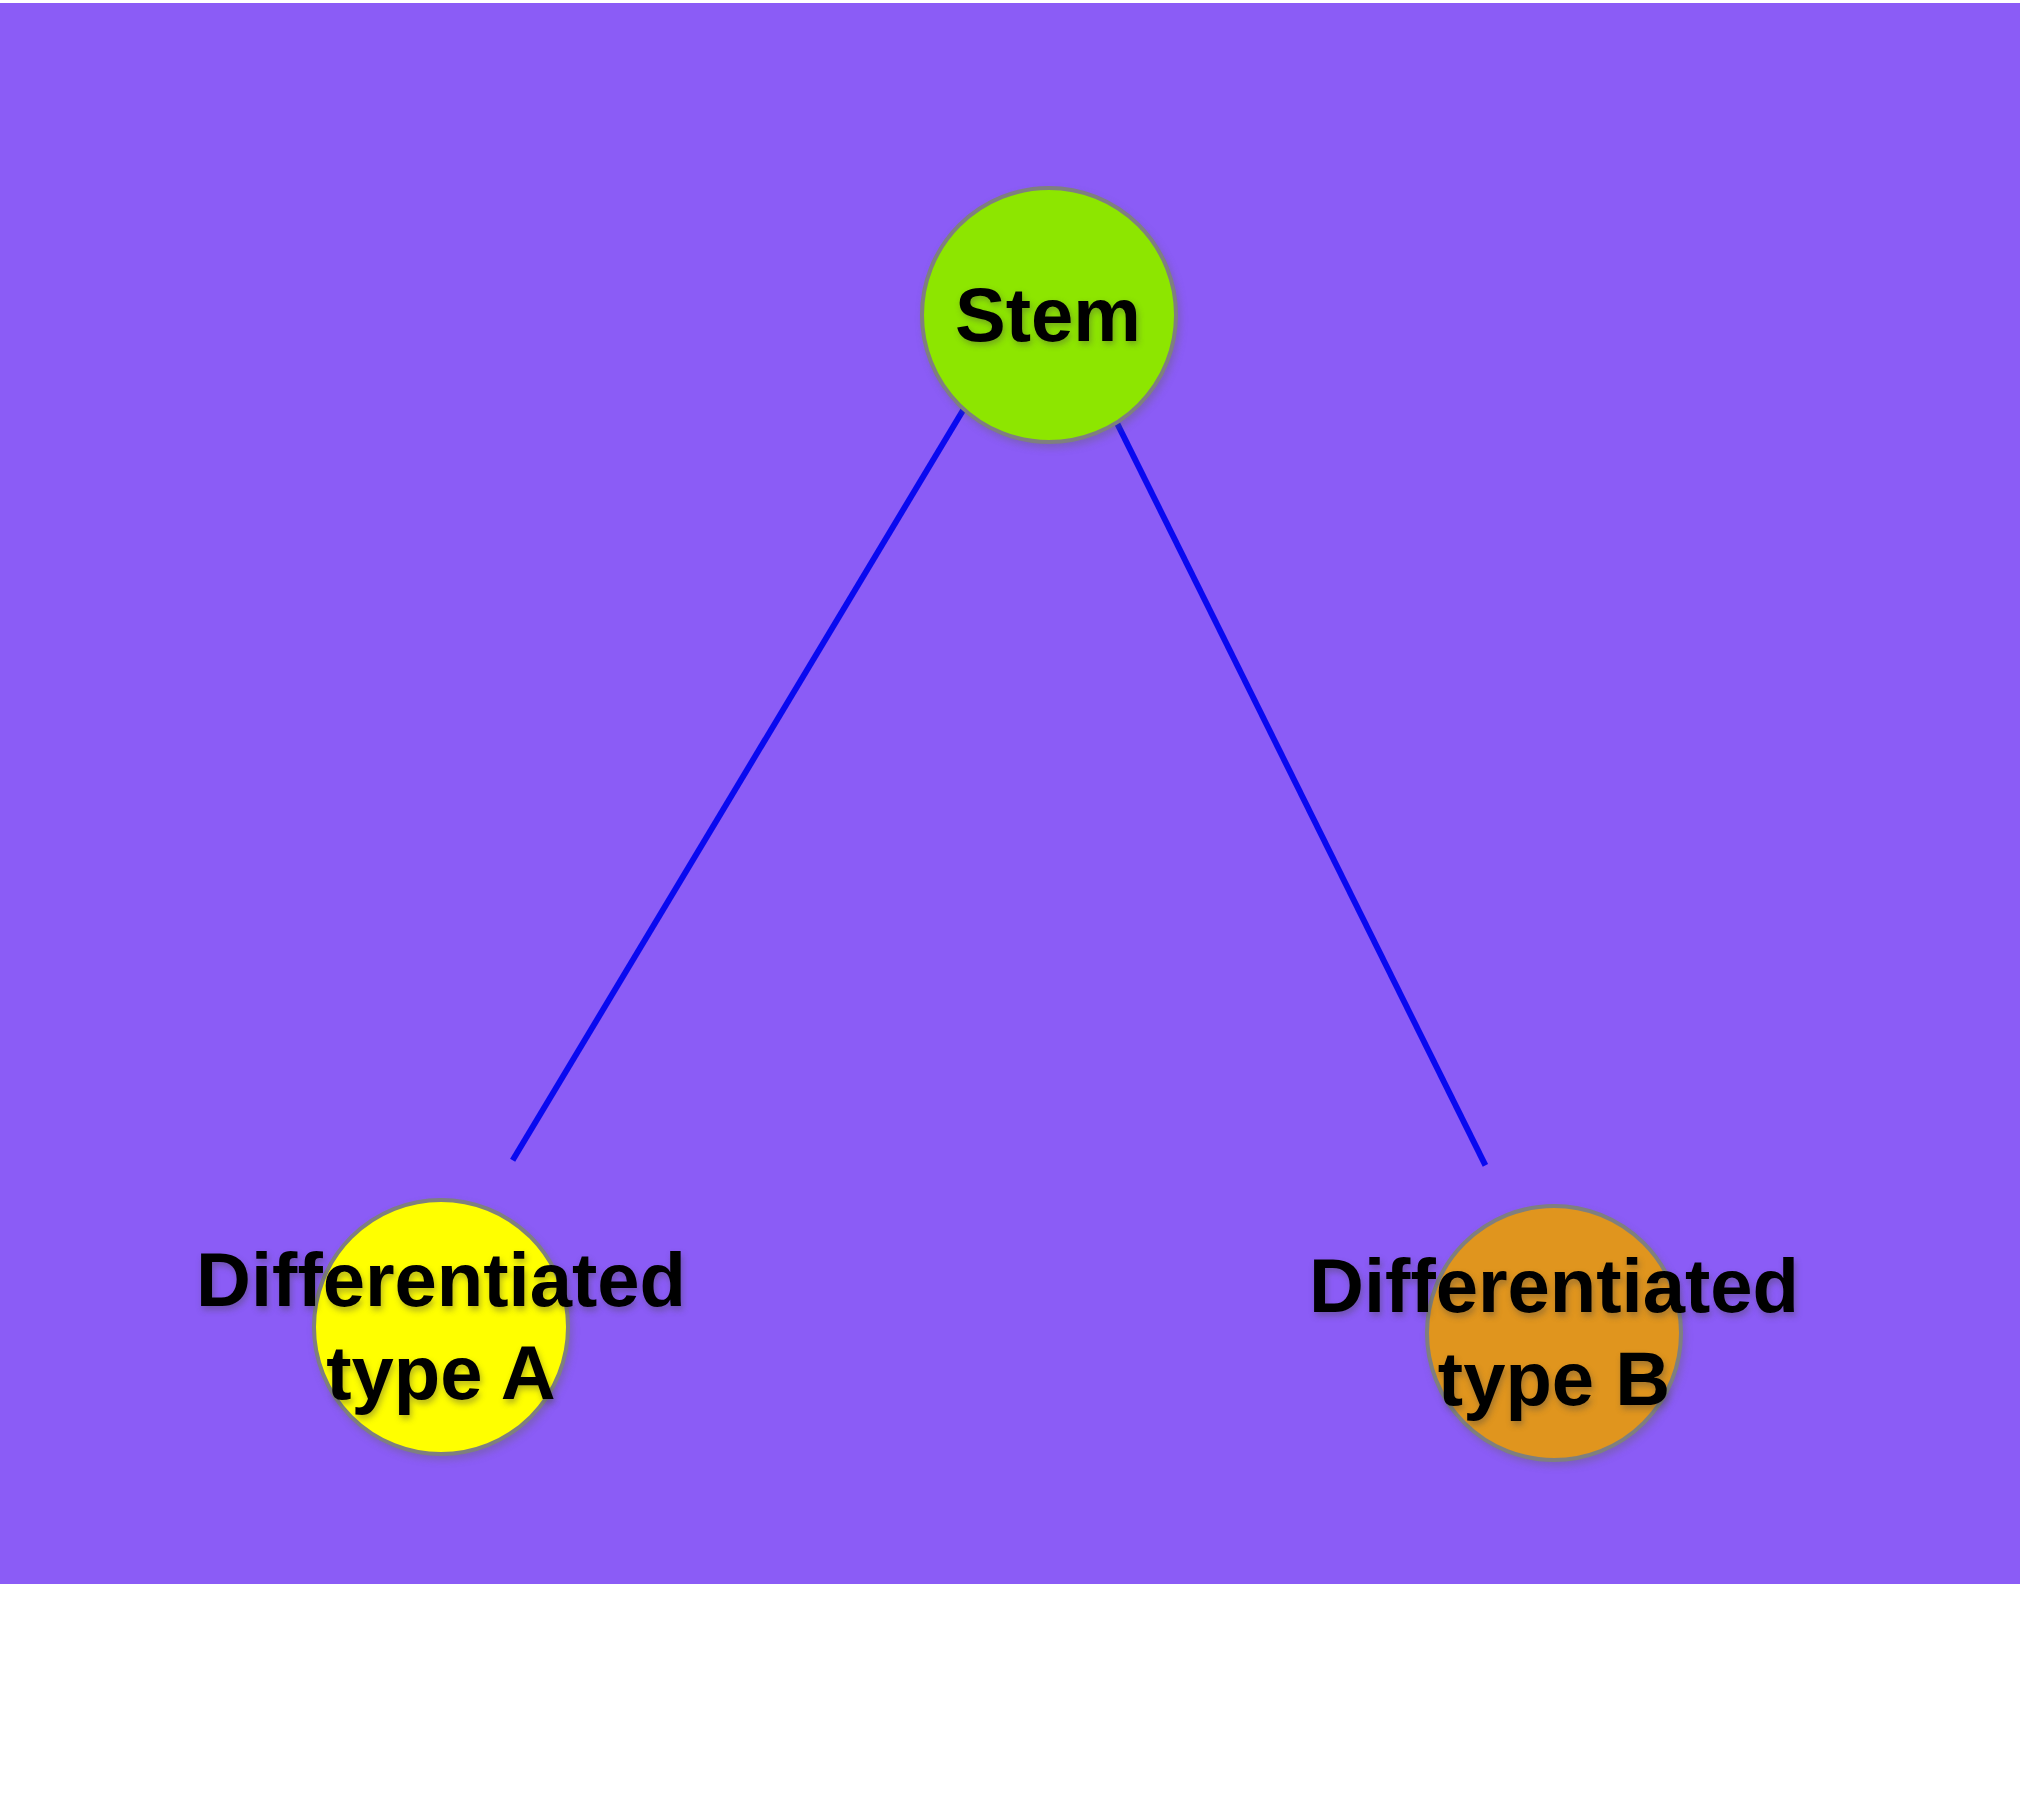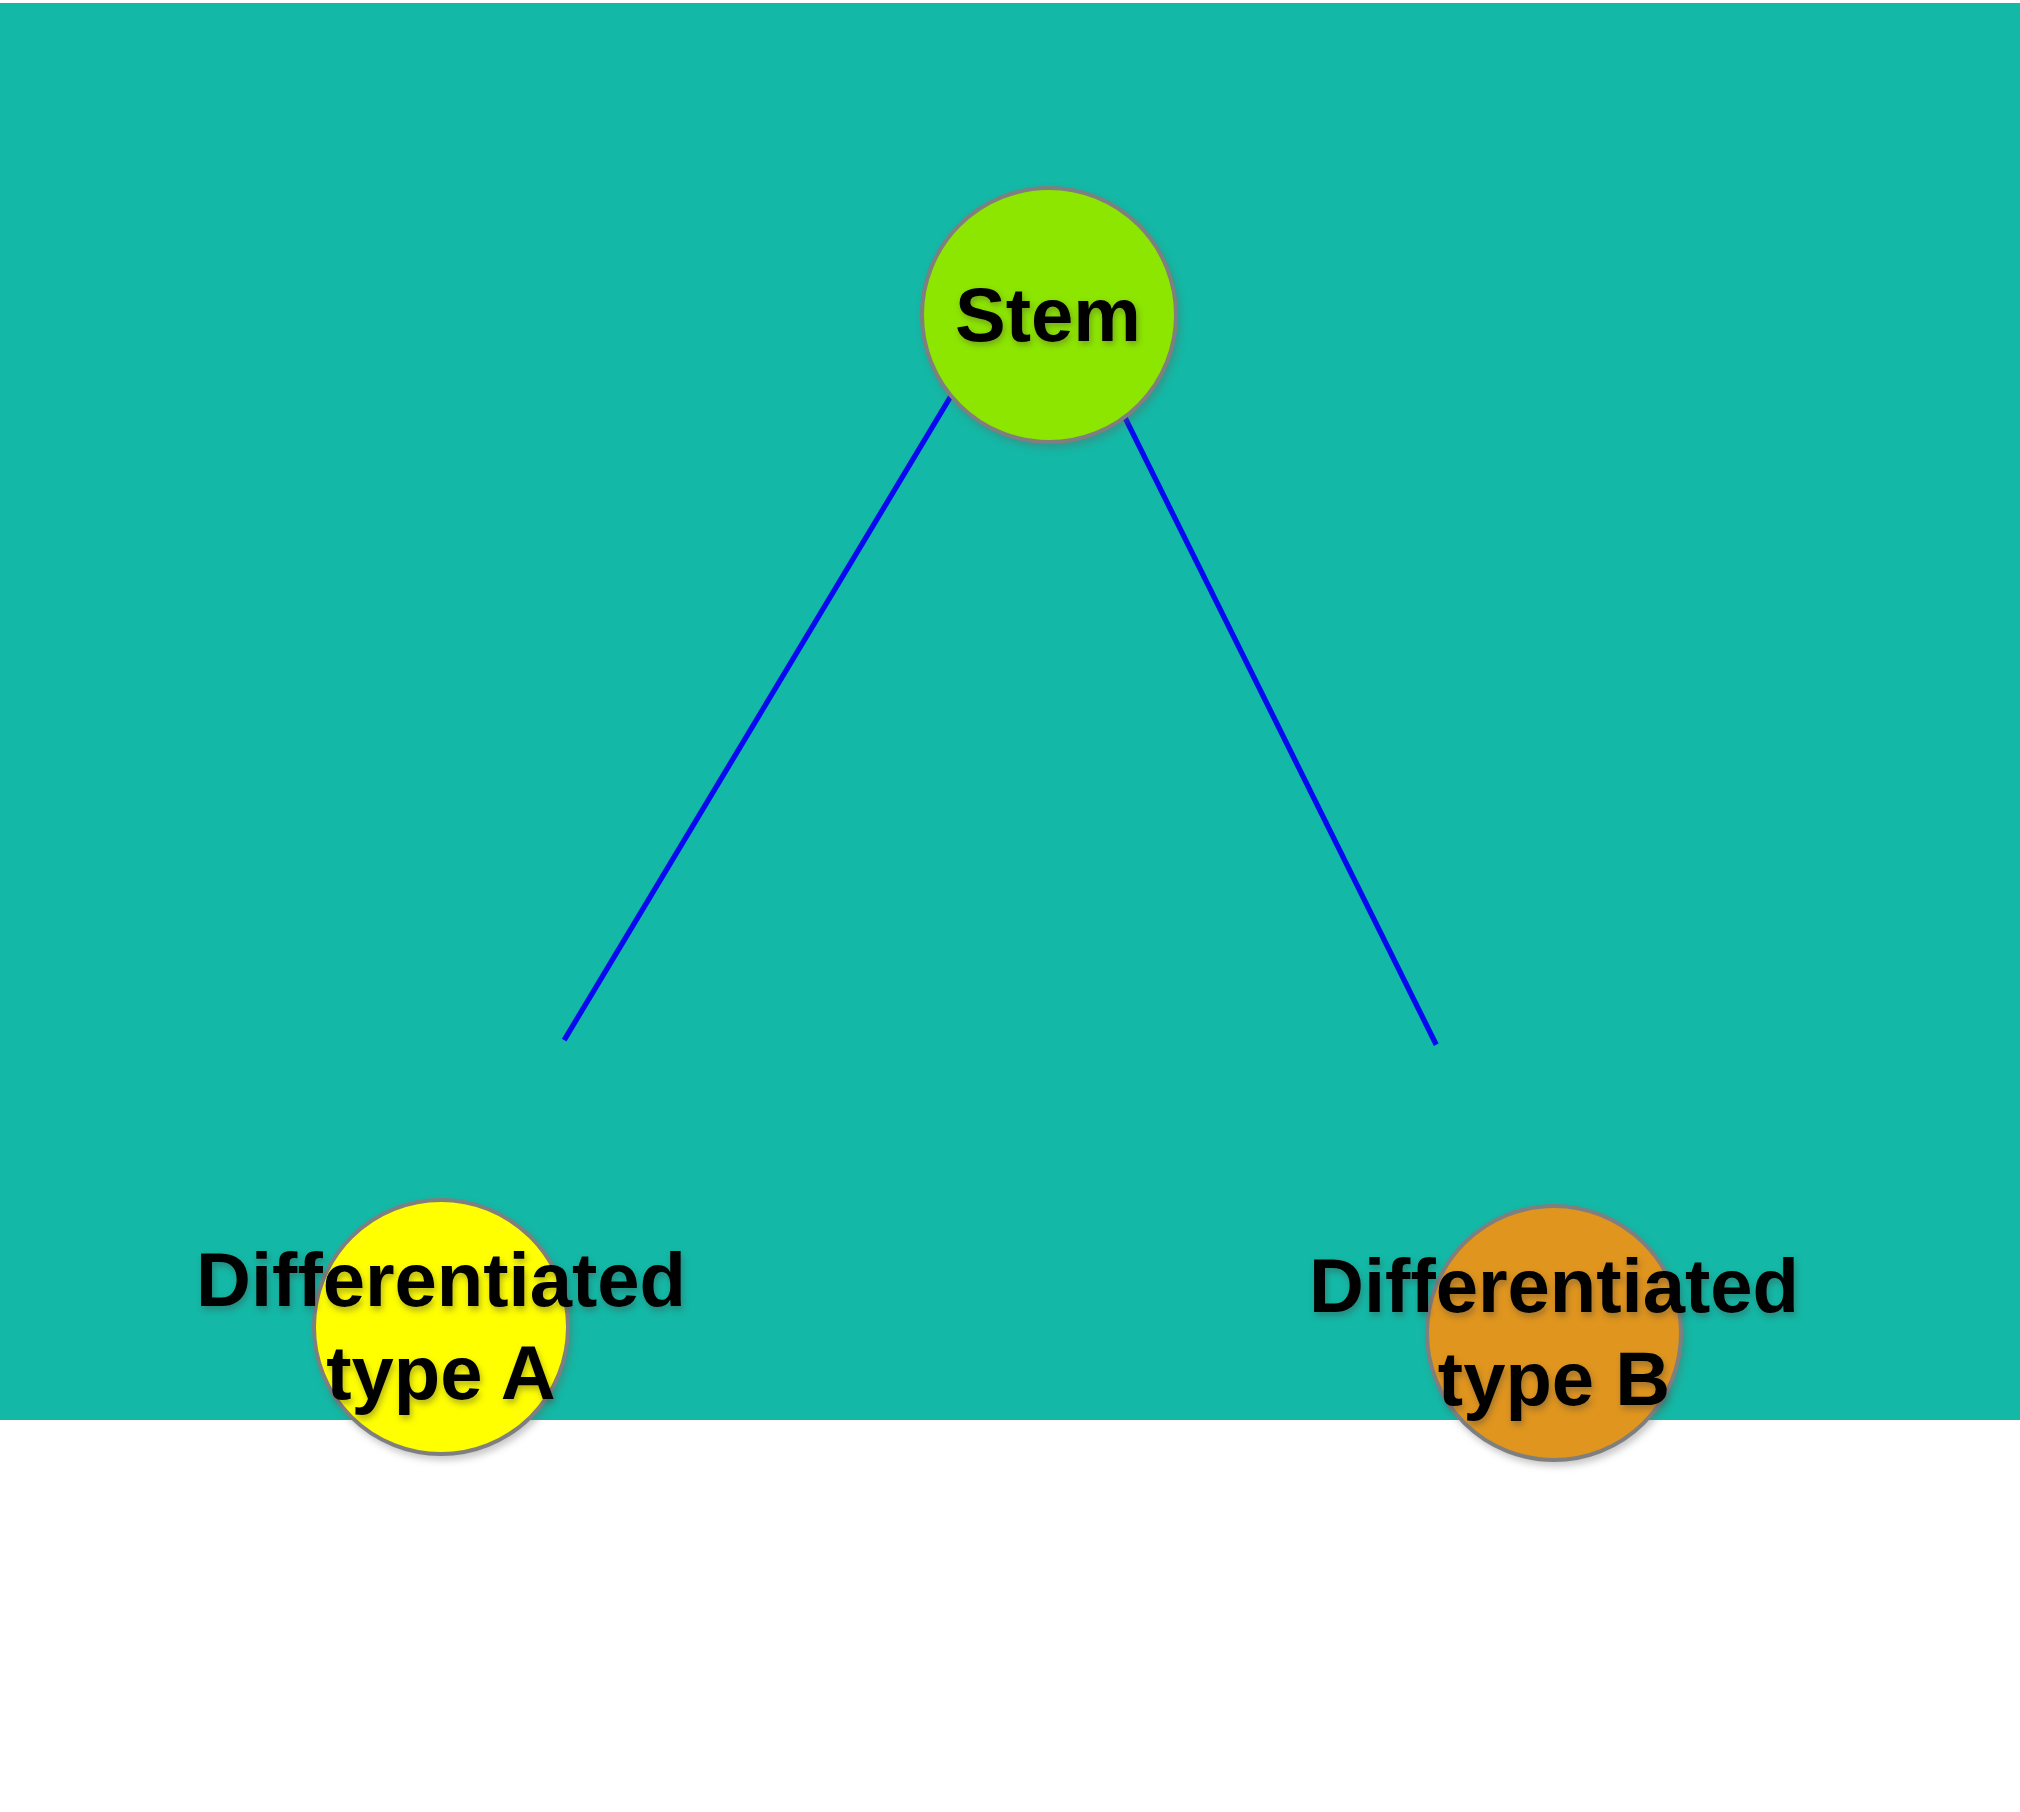--- a/index.html
+++ b/index.html
@@ -47,21 +47,21 @@
     font-size: 76px;
     line-height: 1.22;
     white-space: pre-line;
     text-shadow: 1.7px 3.4px 6px rgba(70, 70, 70, 0.4);
     pointer-events: none;
   }
 </style>
 </head>
 <body>
 
-<div id="canvas" style="background: #14b8a6; width: 2021px; height: 1420px;">
+<div id="canvas" style="background: #8b5cf6; width: 2021px; height: 1584px;">
   <svg id="edge-layer" viewBox="0 0 2384 2138">
       <line x1="1237" y1="372" x2="520" y2="1566" stroke="#0909F0" stroke-width="8"></line>
       <line x1="1237" y1="372" x2="1833" y2="1573" stroke="#0909F0" stroke-width="8"></line>
     </svg>
   <div id="top-edge" style="background: rgb(255, 255, 255);"></div>
 <div class="node-circle" style="left: 920px; top: 186px; width: 258px; height: 258px; background: rgb(141, 230, 0); border: 4.2px solid rgb(127, 127, 127);"></div>
     <div class="node-label" style="left: 1048px; top: 315px; color: rgb(0, 0, 0); font-size: 76px;">Stem</div>
     <div class="node-circle" style="left: 312px; top: 1198px; width: 258px; height: 258px; background: rgb(255, 255, 0); border: 4.2px solid rgb(127, 127, 127);"></div>
     <div class="node-label" style="left: 441px; top: 1327px; color: rgb(0, 0, 0); font-size: 76px;">Differentiated
 type A</div>

